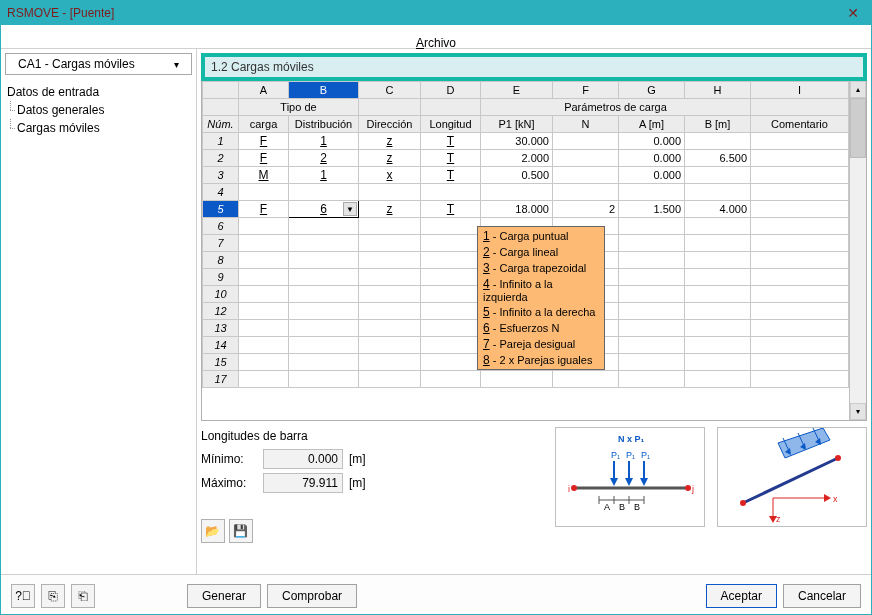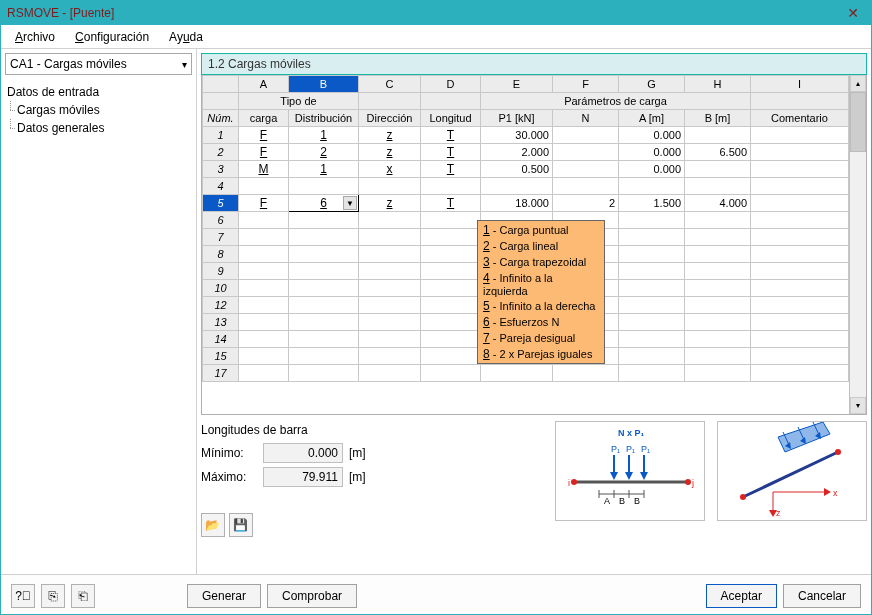--- a/index.html
+++ b/index.html
@@ -1,33 +1,33 @@
 <!DOCTYPE html>
 <html><head>
 <meta charset="utf-8">
 <style>
   * { box-sizing: border-box; margin: 0; padding: 0; font-family: "Segoe UI", Tahoma, sans-serif; font-size: 12px; }
   body { background: #fff; width: 872px; height: 615px; border: 1px solid #2db0be; overflow: hidden; }
   .titlebar { background: #2db0be; color: #7f1d1d; height: 24px; display: flex; align-items: center; padding: 0 6px; gap: 48px; }
   .titlebar .title { flex: 1; }
   .titlebar .close { font-size: 14px; font-weight: normal; padding: 0 6px; cursor: default; }
-  .menubar { background: #fff; border-bottom: 1px solid #d0d0d0; height: 24px; display: flex; align-items: center; padding: 8px 4px; }
+  .menubar { background: #fff; border-bottom: 1px solid #d0d0d0; height: 24px; display: flex; align-items: center; padding: 8px 4px; flex-direction: column; }
   .menubar span { padding: 3px 10px; }
   .menubar span span { text-decoration: underline; padding:0; }
   .main { display: flex; height: calc(615px - 24px - 24px - 42px); }
   .left { width: 196px; border-right: 1px solid #d0d0d0; display: flex; flex-direction: column; }
-  .combo { border: 1px solid #a8a8a8; margin: 4px; height: 22px; display: flex; align-items: center; padding: 0 4px; background: #fff; }
+  .combo { border: 1px solid #a8a8a8; margin: 4px; height: 22px; display: flex; align-items: center; padding: 0 12px; background: #fff; }
   .combo .arrow { margin-left: auto; font-size: 10px; }
   .tree { flex: 1; padding: 4px 4px; }
   .tree-root { padding: 2px 0 2px 2px; }
   .tree-child { padding: 2px 0 2px 12px; position: relative; }
   .tree-child::before { content:""; position:absolute; left:5px; top:0; bottom:50%; border-left:1px dotted #999; }
   .tree-child::after { content:""; position:absolute; left:5px; top:50%; width:5px; border-top:1px dotted #999; }
   .right { flex: 1; display: flex; flex-direction: column; padding: 4px 4px 0 4px; }
-  .panel-title { background: #d9eef1; color: #333; padding: 3px 6px; border: 1px solid #14b8a6; }
+  .panel-title { background: #d9eef1; color: #333; padding: 3px 6px; border: 4px solid #14b8a6; }
   .grid-wrap { border: 1px solid #b0b0b0; border-top:none; position: relative; height: 340px; display:flex; }
   .grid-scroll { overflow:hidden; flex:1; position:relative; }
   table.grid { border-collapse: collapse; width: 100%; table-layout:fixed; }
   table.grid th, table.grid td { border: 1px solid #c8c8c8; height: 17px; padding: 0 3px; font-size:11px; background:#fff; }
   table.grid th { background: #ececec; font-weight: normal; text-align:center; }
   th.rowhdr, td.rowhdr { background:#ececec !important; text-align:center; width:36px;font-style:italic; }
   th.sel { background:#0a59c6 !important; color:#fff; }
   td.rowhdr.sel { background:#0a59c6 !important; color:#fff; }
   td.cell { text-align:center; }
   td.num { text-align:right; padding-right:4px; }
@@ -75,22 +75,22 @@
 
 <div class="main">
 
   <div class="left">
     <div class="combo">
       <span>CA1 - Cargas móviles</span>
       <span class="arrow">▾</span>
     </div>
     <div class="tree">
       <div class="tree-root">Datos de entrada</div>
+      <div class="tree-child">Datos generales</div>
       <div class="tree-child">Cargas móviles</div>
-      <div class="tree-child">Datos generales</div>
     </div>
   </div>
 
   <div class="right">
     <div class="panel-title">1.2 Cargas móviles</div>
 
     <div class="grid-wrap">
       <div class="grid-scroll">
       <table class="grid">
         <colgroup>

